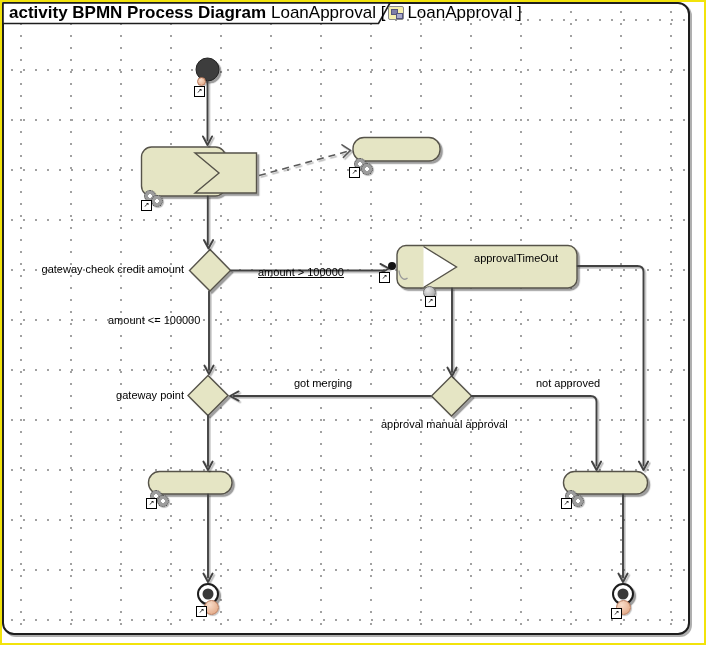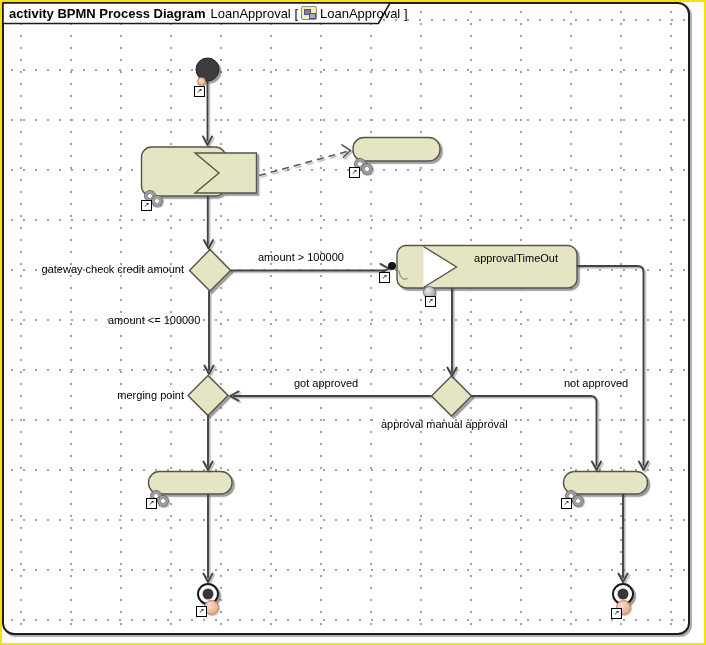--- a/index.html
+++ b/index.html
@@ -20,21 +20,21 @@
     background-position:2px 41px,42px 2px;
     z-index:1;
   }
   svg.overlay{position:absolute;left:0;top:0;z-index:2;}
   .node{fill:#e5e5c4;stroke:#56534a;stroke-width:1.4;}
   .edge{fill:none;stroke:#434343;stroke-width:1.9;stroke-linecap:round;stroke-linejoin:round;}
   .arrow{fill:none;stroke:#434343;stroke-width:1.9;stroke-linecap:round;stroke-linejoin:round;}
   .dash{fill:none;stroke:#5a5a5a;stroke-width:1.6;stroke-dasharray:7 5;}
   .darrow{fill:none;stroke:#5a5a5a;stroke-width:1.6;stroke-linecap:round;}
   .hdr{
-    position:absolute;left:9px;top:6px;z-index:5;font-size:13px;line-height:14px;
+    position:absolute;left:9px;top:6px;z-index:5;font-size:17px;line-height:14px;
     white-space:nowrap;color:#000;
   }
   .hdr b{font-weight:bold;}
   .hdr .nm{margin-left:5px;}
   .dg-icon{
     display:inline-block;width:14px;height:12px;vertical-align:-2px;margin:0 3px;
     background:#f5efad;border:1px solid #8a8a8a;border-radius:2px;position:relative;
   }
   .dg-icon i{position:absolute;display:block;}
   .dg-icon .b1{left:2px;top:2px;width:5px;height:4px;background:#7d7da8;border:0.5px solid #55557d;}
@@ -145,25 +145,25 @@
     <path class="dash" d="M259,175.5 L347,151.5"></path>
     <path class="darrow" d="M342,144.8 L350.5,150.3 L343.4,157.4"></path>
   </g>
 
   <path d="M399,270.5 c0.5,7.5 5.5,10.5 8.5,7.5" fill="none" stroke="#999999" stroke-width="1.3"></path>
 </svg>
 
 <div class="hdr"><b>activity BPMN Process Diagram</b><span class="nm">LoanApproval</span>&nbsp;<span>[</span><span class="dg-icon"><i class="b1"></i><i class="b2"></i></span><span>LoanApproval</span>&nbsp;<span>]</span></div>
 
 <div class="lbl" style="left:24px;top:263px;width:160px;text-align:right;">gateway check credit amount</div>
-<div class="lbl" style="left:258px;top:251px;">amount &gt; 100000</div>
+<div class="lbl" style="left:258px;top:266px;text-decoration:underline;">amount &gt; 100000</div>
 <div class="lbl" style="left:108px;top:314px;">amount &lt;= 100000</div>
-<div class="lbl" style="left:104px;top:389px;width:80px;text-align:right;">merging point</div>
-<div class="lbl" style="left:294px;top:377px;">got approved</div>
-<div class="lbl" style="left:564px;top:377px;">not approved</div>
+<div class="lbl" style="left:104px;top:389px;width:80px;text-align:right;">gateway point</div>
+<div class="lbl" style="left:294px;top:377px;">got merging</div>
+<div class="lbl" style="left:536px;top:377px;">not approved</div>
 <div class="lbl" style="left:381px;top:418px;">approval manual approval</div>
 <div class="lbl bold" style="left:455px;top:252px;width:122px;text-align:center;">approvalTimeOut</div>
 
 <div class="badge" style="left:194px;top:86px;">↗</div>
 <div class="badge" style="left:141px;top:200px;">↗</div>
 <div class="badge" style="left:349px;top:167px;">↗</div>
 <div class="badge" style="left:379px;top:272px;">↗</div>
 <div class="badge" style="left:425px;top:296px;">↗</div>
 <div class="badge" style="left:146px;top:498px;">↗</div>
 <div class="badge" style="left:561px;top:498px;">↗</div>

